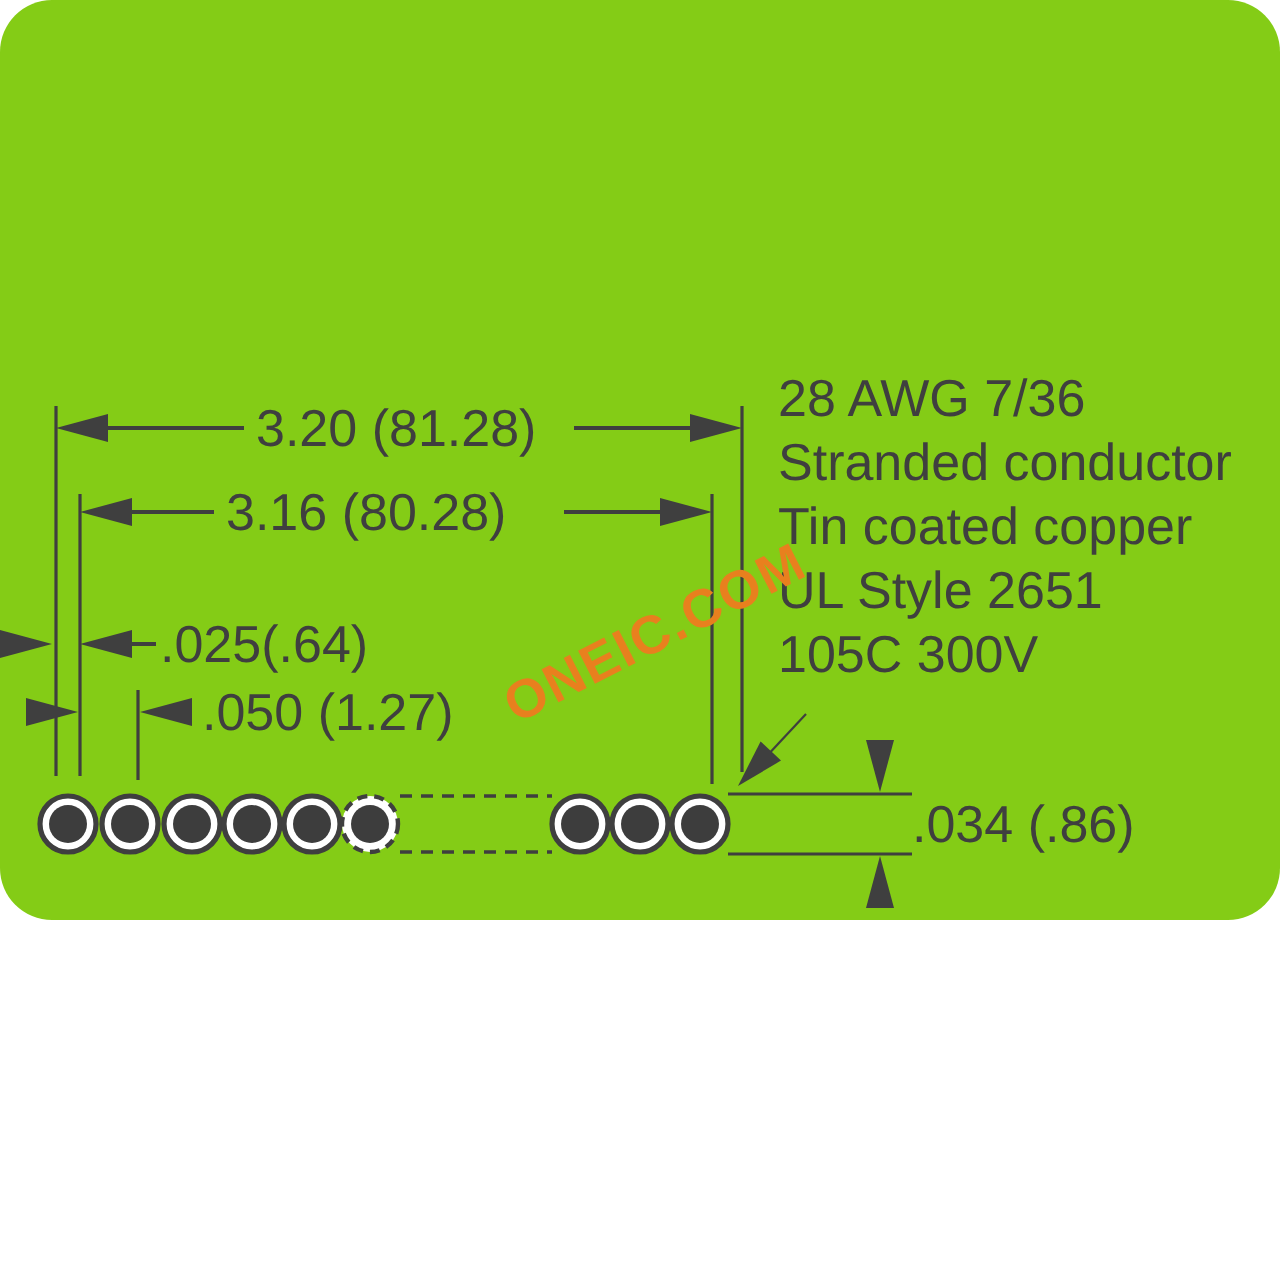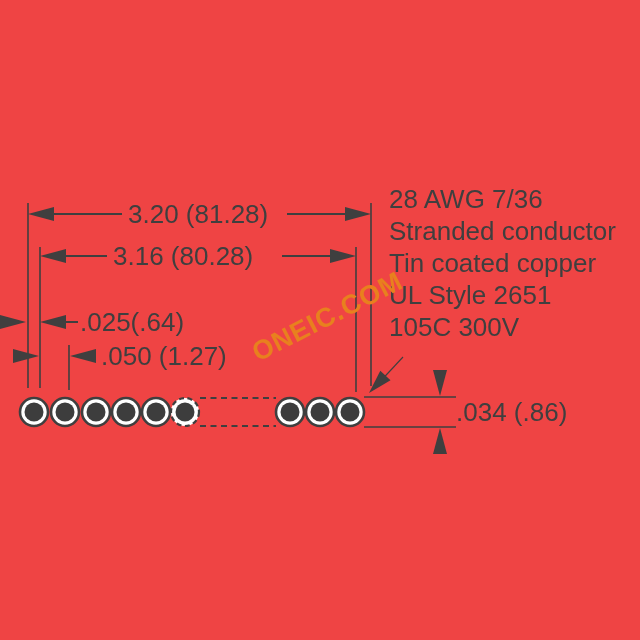--- a/index.html
+++ b/index.html
@@ -1,16 +1,16 @@
 <!DOCTYPE html>
 <html><head>
 <meta charset="utf-8">
 <style>
   html,body{margin:0;padding:0;background:#ffffff;}
-  .canvas{position:relative;width:640px;height:640px;background:#ef4444;overflow:hidden;}
+  .canvas{position:relative;width:640px;height:460px;background:#84cc16;overflow:hidden;border-radius:26px;}
   svg{display:block;}
   .ink-stroke{stroke:#3f3f3f;stroke-width:2;fill:none;}
   .thin-stroke{stroke:#3f3f3f;stroke-width:1.6;fill:none;}
   .leader-stroke{stroke:#3f3f3f;stroke-width:1.1;fill:none;}
   .ink-fill{fill:#3f3f3f;stroke:none;}
   .conductor-outer{fill:#ffffff;stroke:#3f3f3f;stroke-width:2.6;}
   .conductor-outer-dashed{fill:#ffffff;stroke:#3f3f3f;stroke-width:2.2;stroke-dasharray:5 3.5;}
   .conductor-core{fill:#3d3d3d;stroke:none;}
   .break-line{stroke:#3f3f3f;stroke-width:1.8;fill:none;stroke-dasharray:6 4.5;}
   .dim-text, .note-text{

